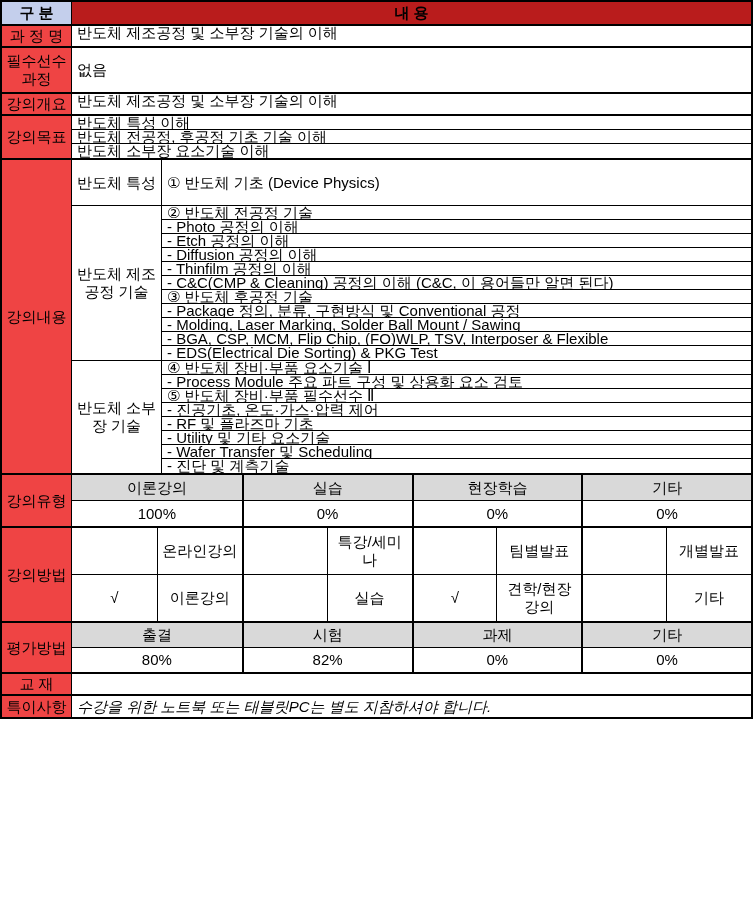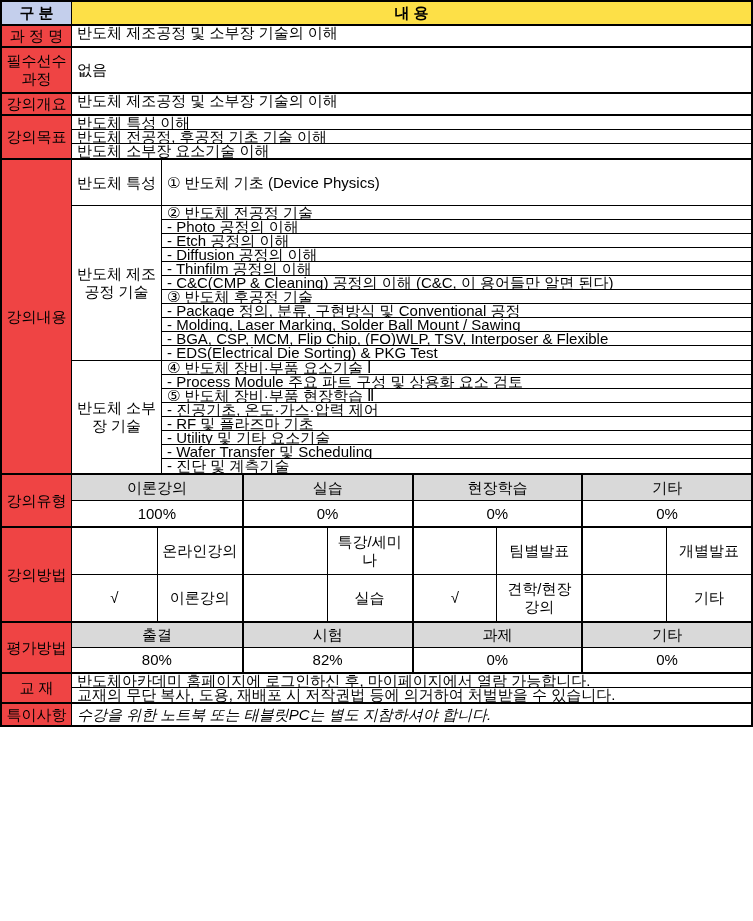--- a/index.html
+++ b/index.html
@@ -17,21 +17,21 @@
   .section:first-child { border-top: 0; }
   .rowlabel {
     flex: 0 0 70px;
     background: #ef4444;
     border-right: 1px solid #000;
     display: flex; align-items: center; justify-content: center;
     text-align: center; padding: 1px 2px;
   }
   .hdr .rowlabel { background: #c4cfec; font-weight: 700; }
   .hdrcontent {
-    flex: 1; background: #fde047; font-weight: 700;
+    flex: 1; background: #b91c1c; font-weight: 700;
     display: flex; align-items: center; justify-content: center; height: 22px;
   }
   .contentcol { flex: 1; display: flex; flex-direction: column; min-width: 0; }
   .trow {
     display: flex; align-items: center; padding: 0 5px;
     border-bottom: 1px solid #000; overflow: hidden; white-space: nowrap;
   }
   .contentcol > .trow:last-child, .grouprows > .trow:last-child { border-bottom: 0; }
   .h21 { height: 21px; font-style: italic; } .h22 { height: 14px; } .h44 { height: 44px; } .h45 { height: 45px; }
   .group { display: flex; border-bottom: 1px solid #000; }
@@ -125,21 +125,21 @@
           <div class="trow h22">- BGA, CSP, MCM, Flip Chip, (FO)WLP, TSV, Interposer &amp; Flexible</div>
           <div class="trow h22">- EDS(Electrical Die Sorting) &amp; PKG Test</div>
         </div>
       </div>
 
       <div class="group">
         <div class="sublabel">반도체 소부장 기술</div>
         <div class="grouprows">
           <div class="trow h22">④ 반도체 장비·부품 요소기술 Ⅰ</div>
           <div class="trow h22">- Process Module 주요 파트 구성 및 상용화 요소 검토</div>
-          <div class="trow h22">⑤ 반도체 장비·부품 현장학습 Ⅱ</div>
+          <div class="trow h22">⑤ 반도체 장비·부품 필수선수 Ⅱ</div>
           <div class="trow h22">- 진공기초, 온도·가스·압력 제어</div>
           <div class="trow h22">- RF 및 플라즈마 기초</div>
           <div class="trow h22">- Utility 및 기타 요소기술</div>
           <div class="trow h22">- Wafer Transfer 및 Scheduling</div>
           <div class="trow h22">- 진단 및 계측기술</div>
         </div>
       </div>
 
     </div>
   </div>
@@ -201,24 +201,20 @@
         <div>80%</div>
         <div>82%</div>
         <div>0%</div>
         <div>0%</div>
       </div>
     </div>
   </div>
 
   <div class="section">
     <div class="rowlabel">교 재</div>
-    <div class="contentcol">
-      <div class="trow h22">반도체아카데미 홈페이지에 로그인하신 후, 마이페이지에서 열람 가능합니다.</div>
-      <div class="trow h22">교재의 무단 복사, 도용, 재배포 시 저작권법 등에 의거하여 처벌받을 수 있습니다.</div>
-    </div>
   </div>
 
   <div class="section">
     <div class="rowlabel">특이사항</div>
     <div class="contentcol">
       <div class="trow h21">수강을 위한 노트북 또는 태블릿PC는 별도 지참하셔야 합니다.</div>
     </div>
   </div>
 
 </div>

